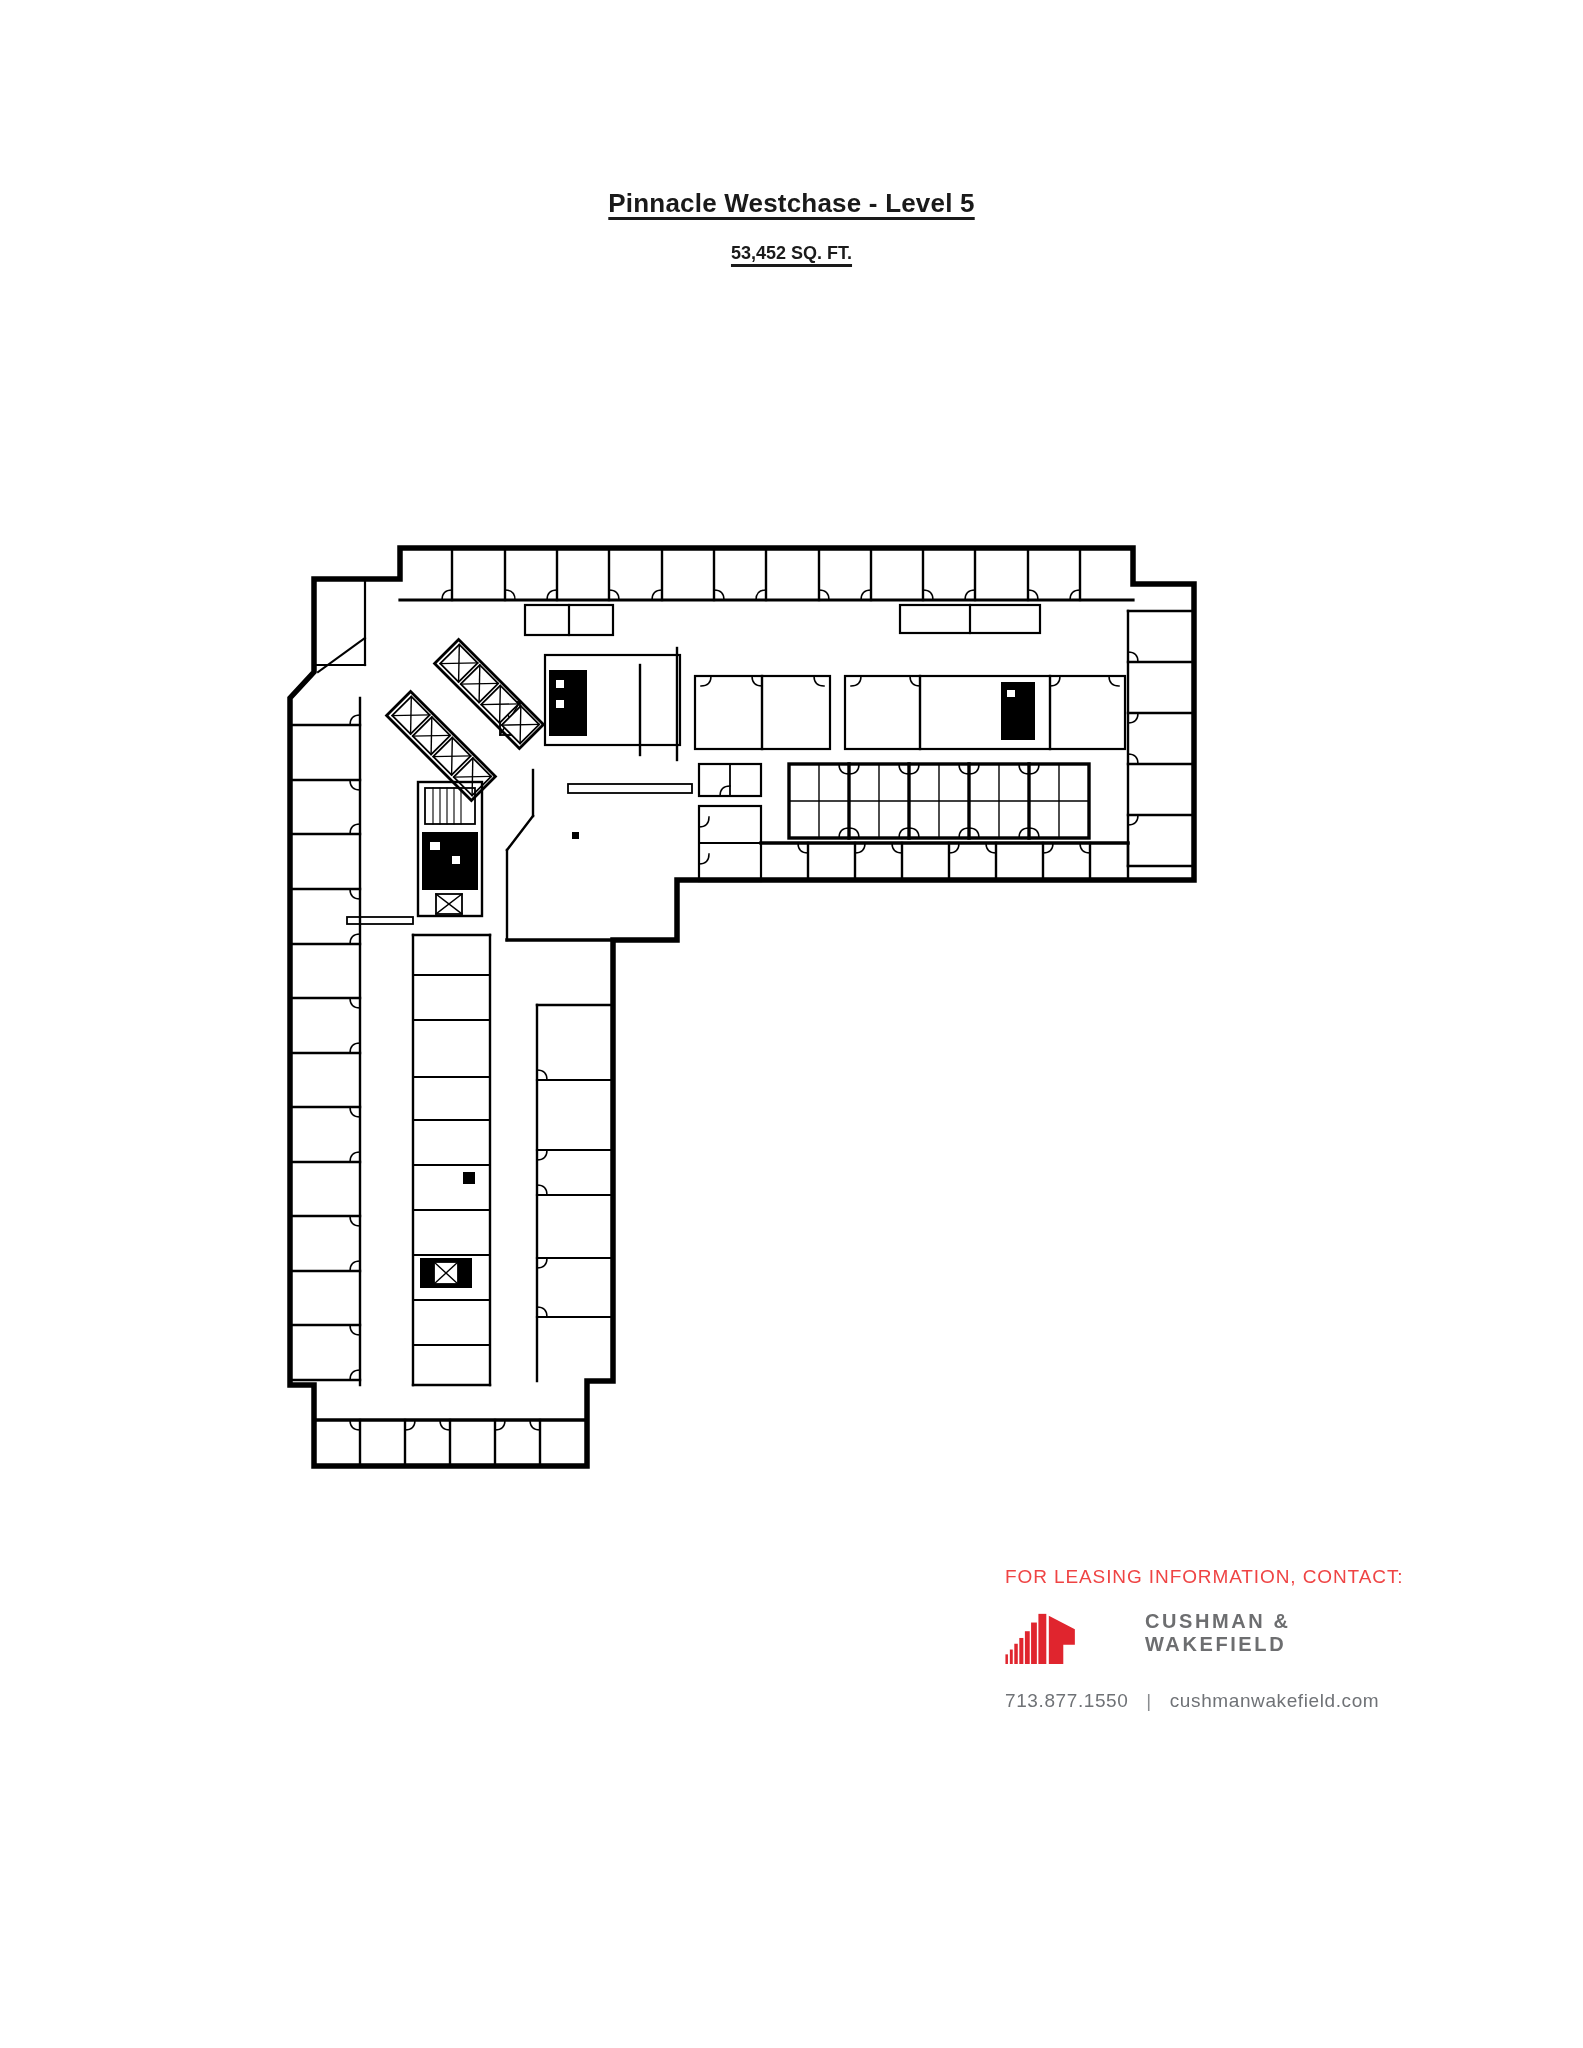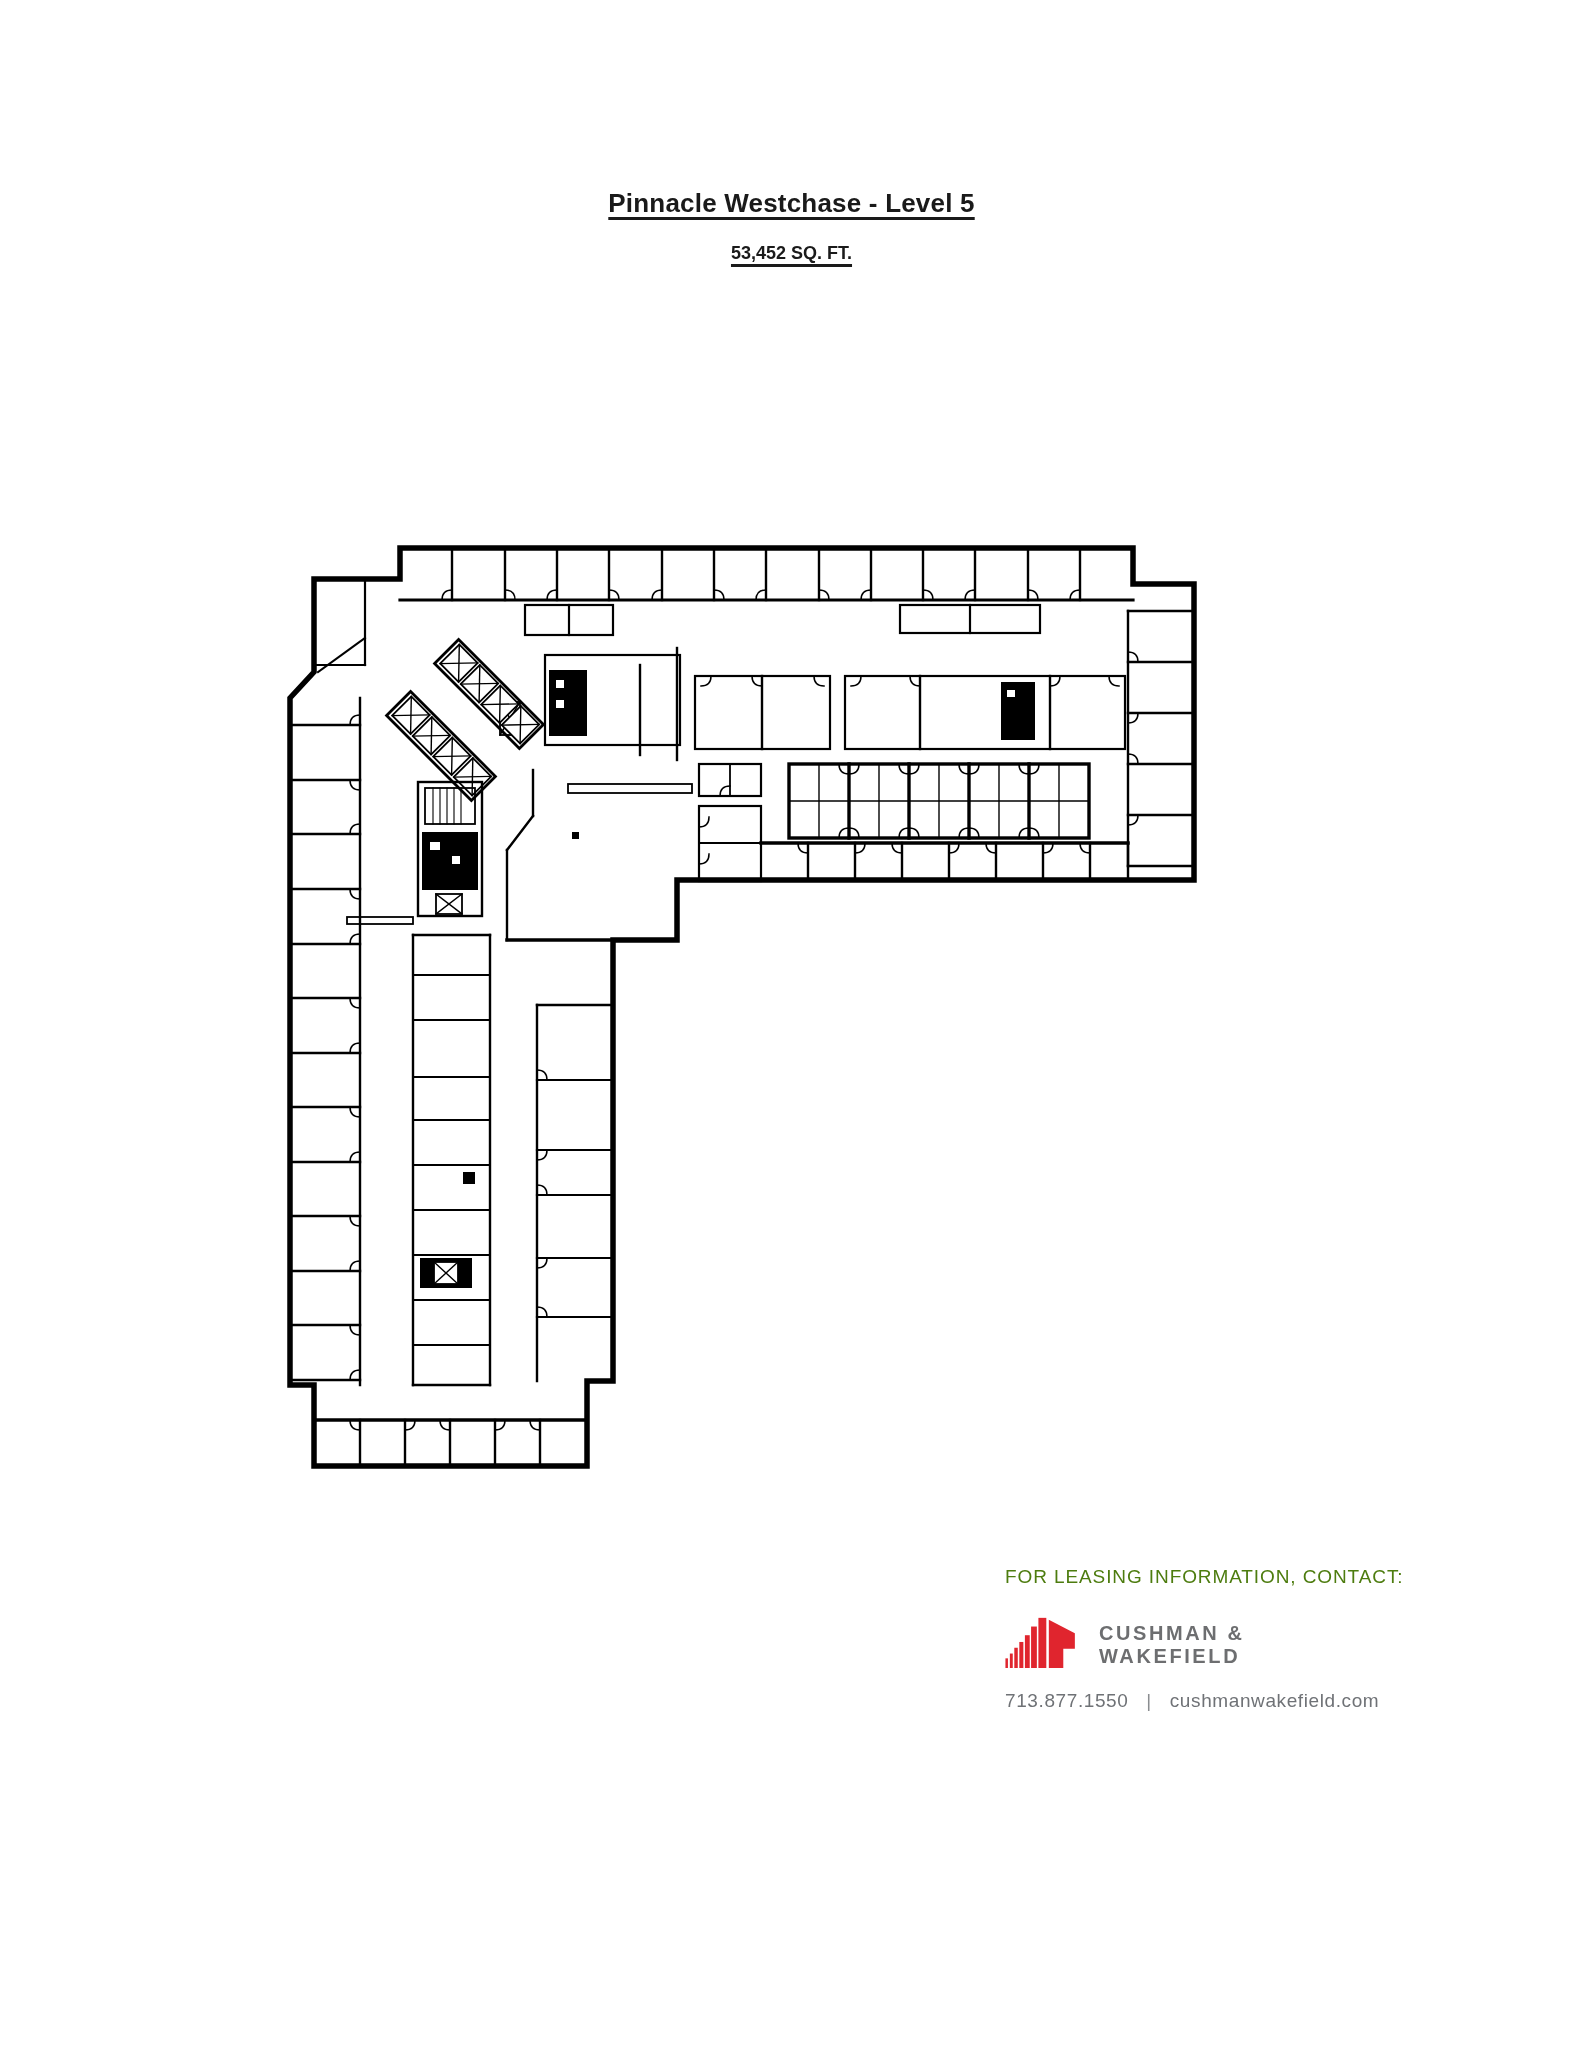--- a/index.html
+++ b/index.html
@@ -25,26 +25,26 @@
     font-size:18px;font-weight:bold;color:#1a1a1a;
     text-decoration:underline;
     text-underline-offset:5px;
     text-decoration-thickness:2.5px;
   }
   .plan-wrap{
     position:absolute;left:270px;top:520px;width:940px;height:950px;
   }
   .contact-heading{
     position:absolute;left:1005px;top:1566px;
-    font-size:19px;color:#4d7c0f;letter-spacing:0.9px;
+    font-size:19px;color:#ef4444;letter-spacing:0.9px;
     font-weight:400;
   }
   .logo-row{
     position:absolute;left:1005px;top:1610px;height:58px;
-    display:flex;align-items:flex-end;
+    display:flex;align-items:flex-start;gap:46px;
   }
   .logo-icon{width:78px;height:54px;display:block;}
   .brand-text{
     margin-left:16px;
     font-size:20px;font-weight:bold;color:#6D6E70;
     letter-spacing:2.6px;line-height:23px;
   }
   .phone-row{
     position:absolute;left:1005px;top:1690px;
     font-size:19px;color:#6F7276;letter-spacing:0.6px;

